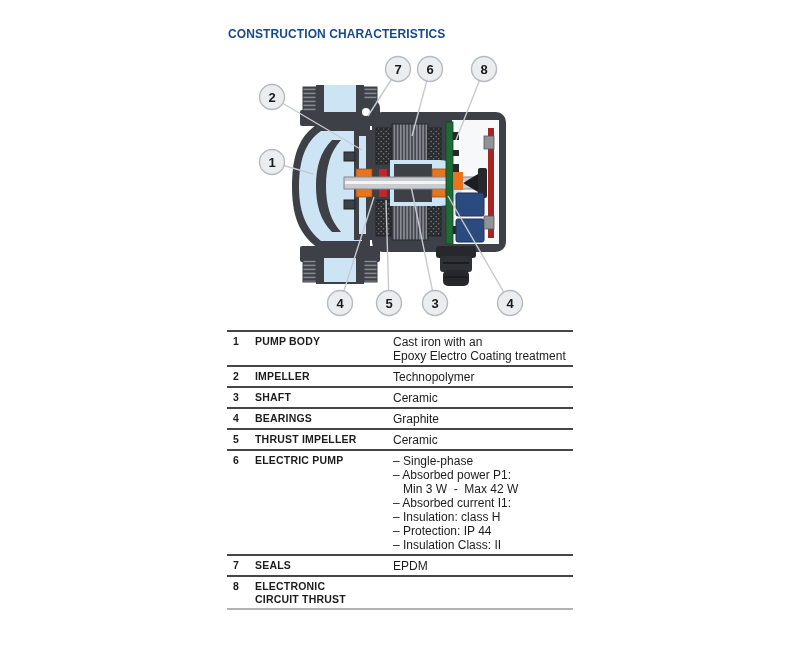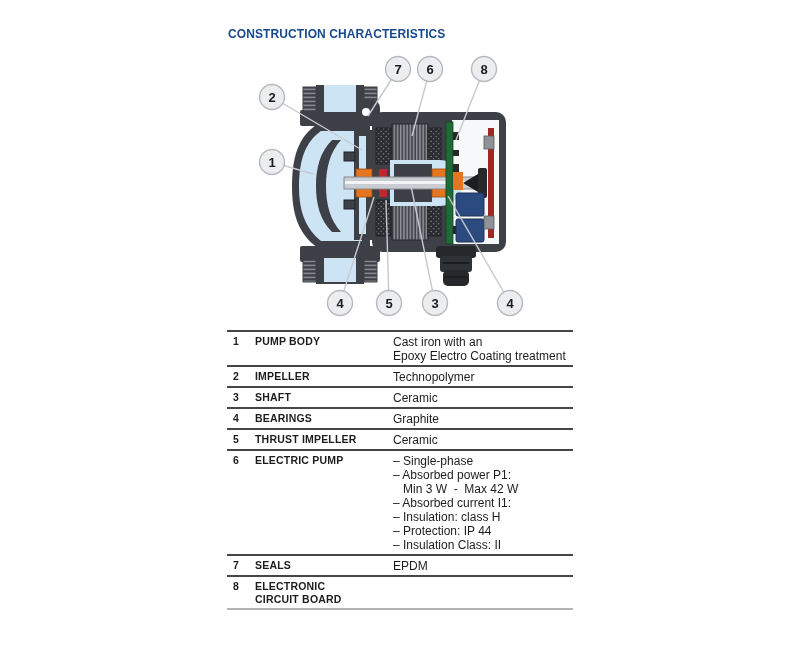--- a/index.html
+++ b/index.html
@@ -203,18 +203,18 @@
       <div class="trow">
         <div class="cnum">7</div>
         <div class="cname">SEALS</div>
         <div class="cval">
           <div class="vline">EPDM</div>
         </div>
       </div>
       <div class="trow">
         <div class="cnum">8</div>
         <div class="cname">ELECTRONIC
-CIRCUIT BOARD</div>
+CIRCUIT THRUST</div>
         <div class="cval"></div>
       </div>
     </div>
 
 </div>
 
 </body></html>

